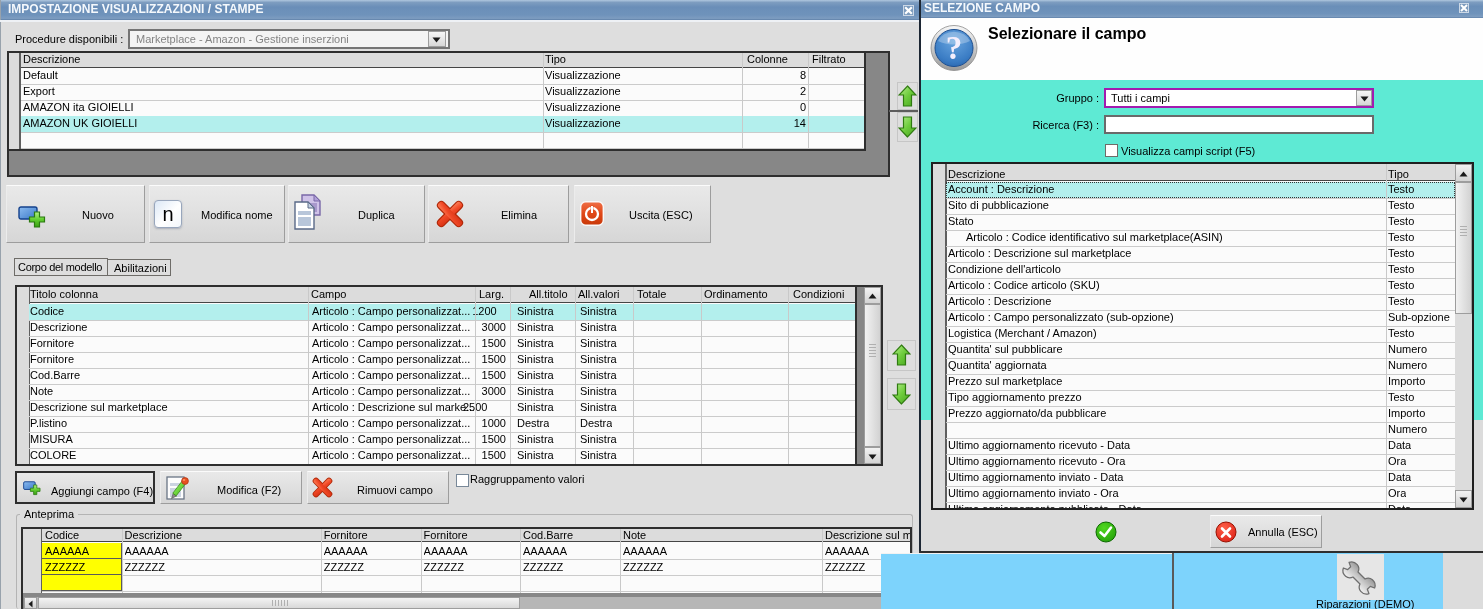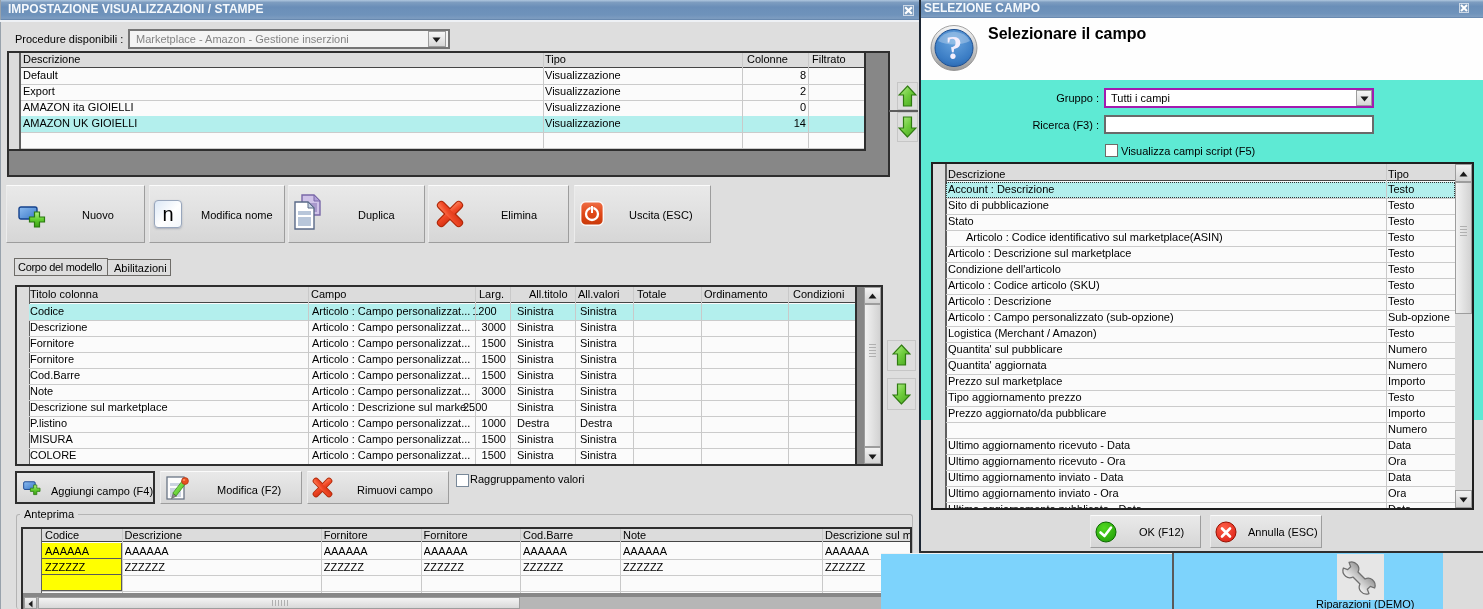--- a/index.html
+++ b/index.html
@@ -550,23 +550,20 @@
         </div>
 <div class="abs" style="left:0;top:18px;width:17px;height:132px;background:linear-gradient(to right,#f2f2f2,#d2d2d2);border:1px solid #9d9d9d;"></div>
 <div class="abs" style="left:5px;top:62px;width:7px;height:1px;background:#b0b0b0;box-shadow:0 3px #b0b0b0,0 6px #b0b0b0,0 9px #b0b0b0;"></div>
 <div class="sbbtn" style="left:0;top:326px;width:17px;height:18px;">
           <svg width="9" height="6" style="left:3px;top:6px;" viewBox="0 0 9 6">
             <path d="M0.5 0.5 H8.5 L4.5 5.5 Z" fill="#1a1a1a"></path>
           </svg>
         </div>
 </div>
 </div>
-<div class="btn" style="left:169px;top:515px;width:111px;height:33px;">
-      <div class="lbl" style="top:10px;left:48px;">OK (F12)</div>
-    </div>
     <svg width="22" height="22" style="left:174px;top:521px;" viewBox="0 0 22 22">
       <defs>
         <radialGradient id="cb169" cx="0.4" cy="0.3" r="0.9">
           <stop offset="0" stop-color="#50d820"></stop>
           <stop offset="1" stop-color="#1e9806"></stop>
         </radialGradient>
       </defs>
       <circle cx="11" cy="11" r="10" fill="url(#cb169)" stroke="#0c6a00" stroke-width="1"></circle>
       <path d="M5.5 11.5 L9.5 15 L16 6.5" fill="none" stroke="#fff" stroke-width="2.6" stroke-linecap="round" stroke-linejoin="round"></path>
     </svg>

